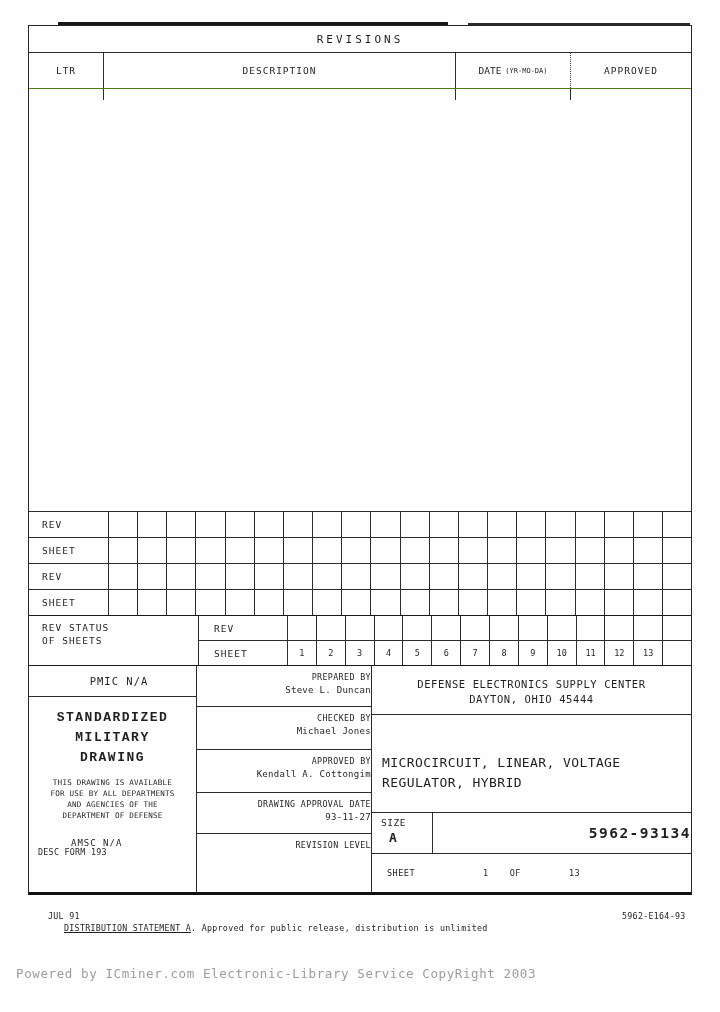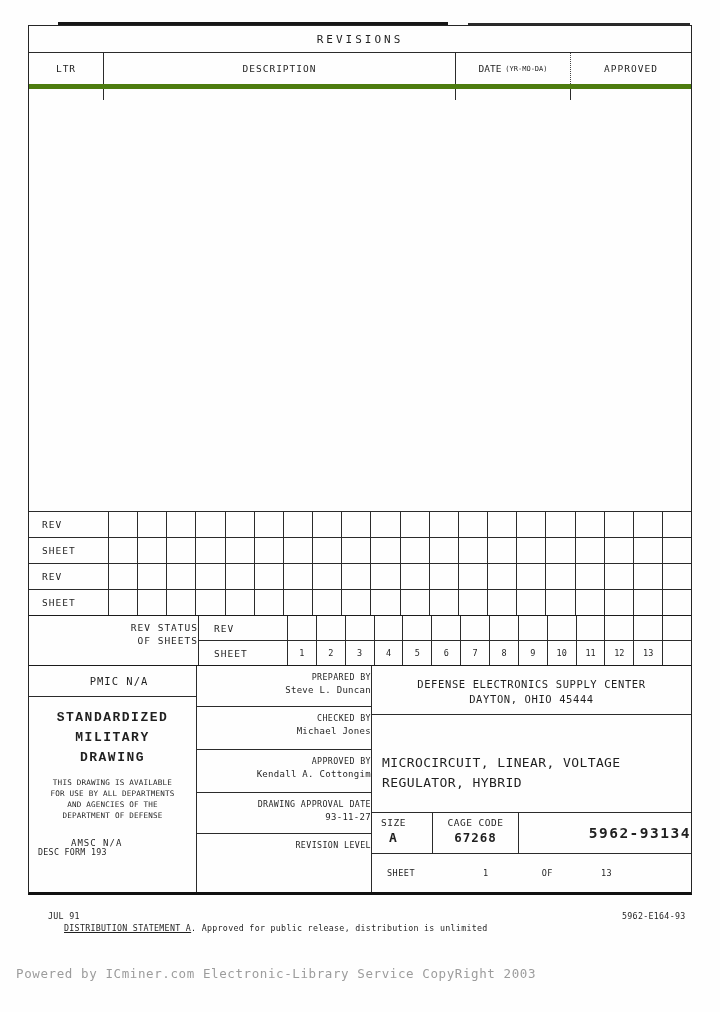--- a/index.html
+++ b/index.html
@@ -7,40 +7,40 @@
         font-family:"DejaVu Sans Mono", monospace;color:#1f1f1f;overflow:hidden;}
   
   .scanline-a{position:absolute;left:58px;top:22px;width:390px;height:4px;background:#161616;}
   .scanline-b{position:absolute;left:468px;top:23px;width:222px;height:2px;background:#2a2a2a;}
   
   .form{position:absolute;left:28px;top:25px;width:664px;height:870px;
         border:1.6px solid #262626;border-bottom:3px solid #101010;box-sizing:border-box;
         display:flex;flex-direction:column;}
   .rev-title{height:26px;border-bottom:1px solid #2b2b2b;display:flex;align-items:center;
         justify-content:center;font-size:11px;letter-spacing:3px;}
-  .rev-header{height:36px;display:flex;border-bottom:5px solid #4d7c0f;box-sizing:border-box;justify-content:space-between;}
+  .rev-header{height:36px;display:flex;border-bottom:1px solid #4d7c0f;box-sizing:border-box;justify-content:space-between;}
   .col{display:flex;align-items:center;justify-content:center;font-size:9.5px;letter-spacing:1px;}
   .col-ltr{width:75px;border-right:1px solid #2b2b2b;box-sizing:border-box;}
   .col-desc{width:352px;border-right:1px solid #2b2b2b;box-sizing:border-box;}
   .col-date{width:115px;border-right:1px dotted #444;box-sizing:border-box;gap:4px;letter-spacing:0;}
   .date-small{font-size:7px;letter-spacing:0;}
   .col-appr{flex:1;}
   .rev-body{flex:1;position:relative;}
   .stub{position:absolute;top:0;width:1px;height:11px;background:#2b2b2b;}
   .stub1{left:74px;}.stub2{left:426px;}.stub3{left:541px;}
   
   .gr-row{height:26px;display:flex;border-top:1px solid #2b2b2b;box-sizing:border-box;}
   .gr-label{width:79px;display:flex;align-items:center;padding-left:13px;font-size:9.5px;
         letter-spacing:1px;box-sizing:border-box;}
   .gr-cells{flex:1;display:flex;}
   .gr-cell{flex:1;border-left:1px solid #2b2b2b;box-sizing:border-box;}
   
   .rev-status{height:50px;display:flex;border-top:1.4px solid #1b1b1b;box-sizing:border-box;}
   .rs-label{width:170px;border-right:1px solid #2b2b2b;box-sizing:border-box;
-        padding:5px 0 0 13px;font-size:9.5px;line-height:13px;letter-spacing:1px;text-align:right;}
+        padding:5px 0 0 13px;font-size:9.5px;line-height:13px;letter-spacing:1px;}
   .rs-right{flex:1;display:flex;flex-direction:column;}
   .rs-row{flex:1;display:flex;box-sizing:border-box;}
   .rs-row-sheet{border-top:1px solid #2b2b2b;}
   .rs-sublabel{width:88px;display:flex;align-items:center;padding-left:15px;font-size:9.5px;
         letter-spacing:1px;box-sizing:border-box;}
   .rs-cells{flex:1;display:flex;}
   .rs-cells .gr-cell{display:flex;align-items:center;justify-content:center;font-size:8.5px;}
   
   .bottom{height:227px;display:flex;border-top:1.4px solid #1b1b1b;box-sizing:border-box;}
   .b-left{width:168px;border-right:1px solid #2b2b2b;box-sizing:border-box;display:flex;flex-direction:column;}
@@ -64,21 +64,21 @@
         padding:38px 0 0 10px;font-size:13px;line-height:20px;letter-spacing:0.4px;}
   .size-row{height:41px;display:flex;border-bottom:1px solid #2b2b2b;box-sizing:border-box;}
   .size-cell{width:61px;border-right:1px solid #2b2b2b;box-sizing:border-box;padding:4px 0 0 9px;}
   .cage-cell{width:86px;border-right:1px solid #2b2b2b;box-sizing:border-box;text-align:center;padding-top:4px;}
   .num-cell{flex:1;display:flex;align-items:center;justify-content:flex-end;}
   .blk-label{font-size:9.5px;letter-spacing:0.5px;}
   .size-val{font-size:13px;font-weight:bold;padding:2px 0 0 8px;}
   .cage-val{font-size:12.5px;font-weight:bold;padding-top:2px;letter-spacing:1px;}
   .doc-num{font-size:14.5px;font-weight:bold;letter-spacing:1.5px;}
   .sheet-row{flex:1;display:flex;align-items:center;font-size:8.5px;letter-spacing:0.5px;padding-left:15px;}
-  .sv1{margin-left:68px;}.sv2{margin-left:53px;}.sv3{margin-left:48px;}
+  .sv1{margin-left:68px;}.sv2{margin-left:21px;}.sv3{margin-left:48px;}
   
   .f-abs{position:absolute;font-size:8.3px;letter-spacing:0.3px;}
   .f-formname{left:38px;top:847px;}
   .f-formdate{left:48px;top:911px;}
   .f-docref{left:622px;top:911px;}
   .f-dist{left:64px;top:923px;}
   .f-dist .u{text-decoration:underline;}
   .watermark{position:absolute;left:16px;top:966px;font-size:12.5px;color:#9c9c9c;letter-spacing:0.6px;}
 </style>
 </head>
@@ -305,24 +305,20 @@
         </div>
         <div class="dtitle">
           <div>MICROCIRCUIT, LINEAR, VOLTAGE</div>
           <div>REGULATOR, HYBRID</div>
         </div>
         <div class="size-row">
           <div class="size-cell">
             <div class="blk-label">SIZE</div>
             <div class="size-val">A</div>
           </div>
-          <div class="cage-cell">
-            <div class="blk-label">CAGE CODE</div>
-            <div class="cage-val">67268</div>
-          </div>
           <div class="num-cell">
             <span class="doc-num">5962-93134</span>
           </div>
         </div>
         <div class="sheet-row">
           <span>SHEET</span>
           <span class="sv1">1</span>
           <span class="sv2">OF</span>
           <span class="sv3">13</span>
         </div>

